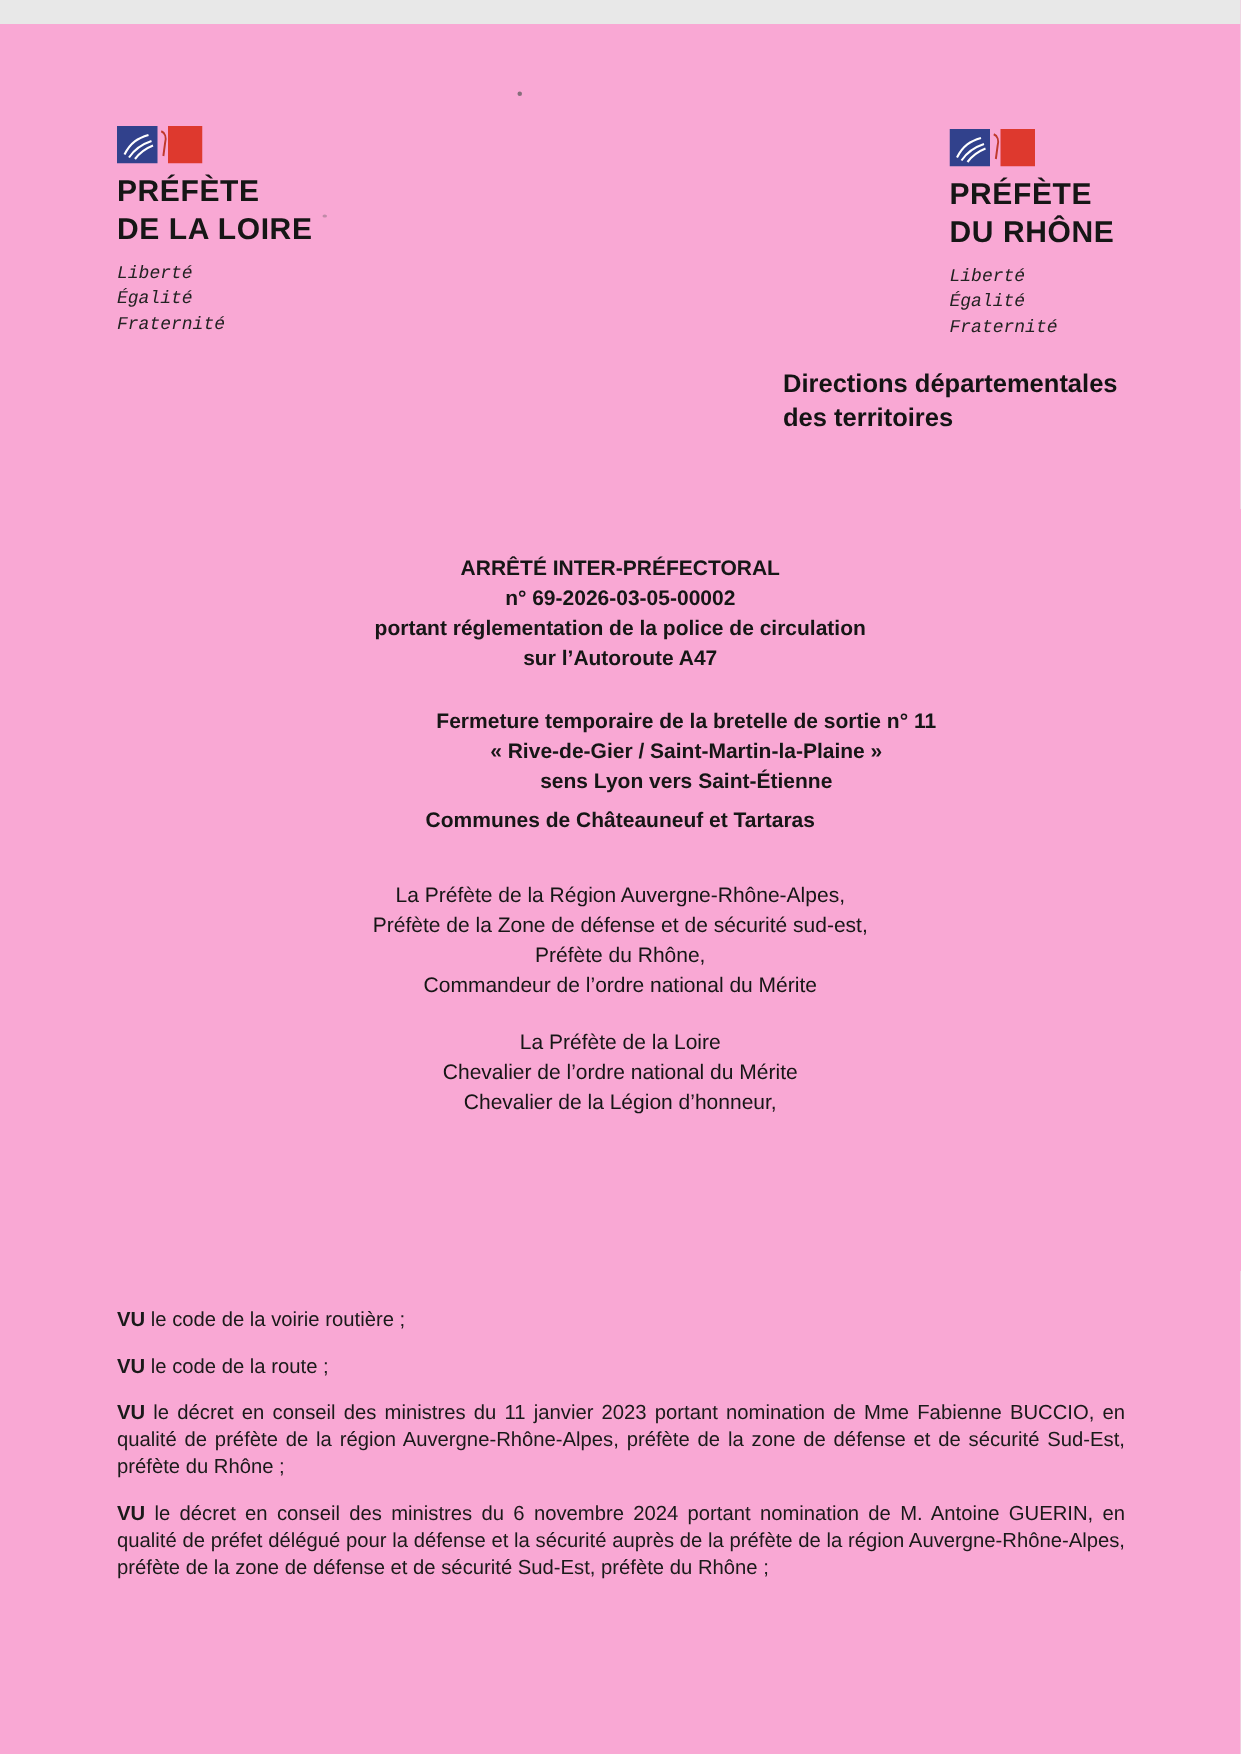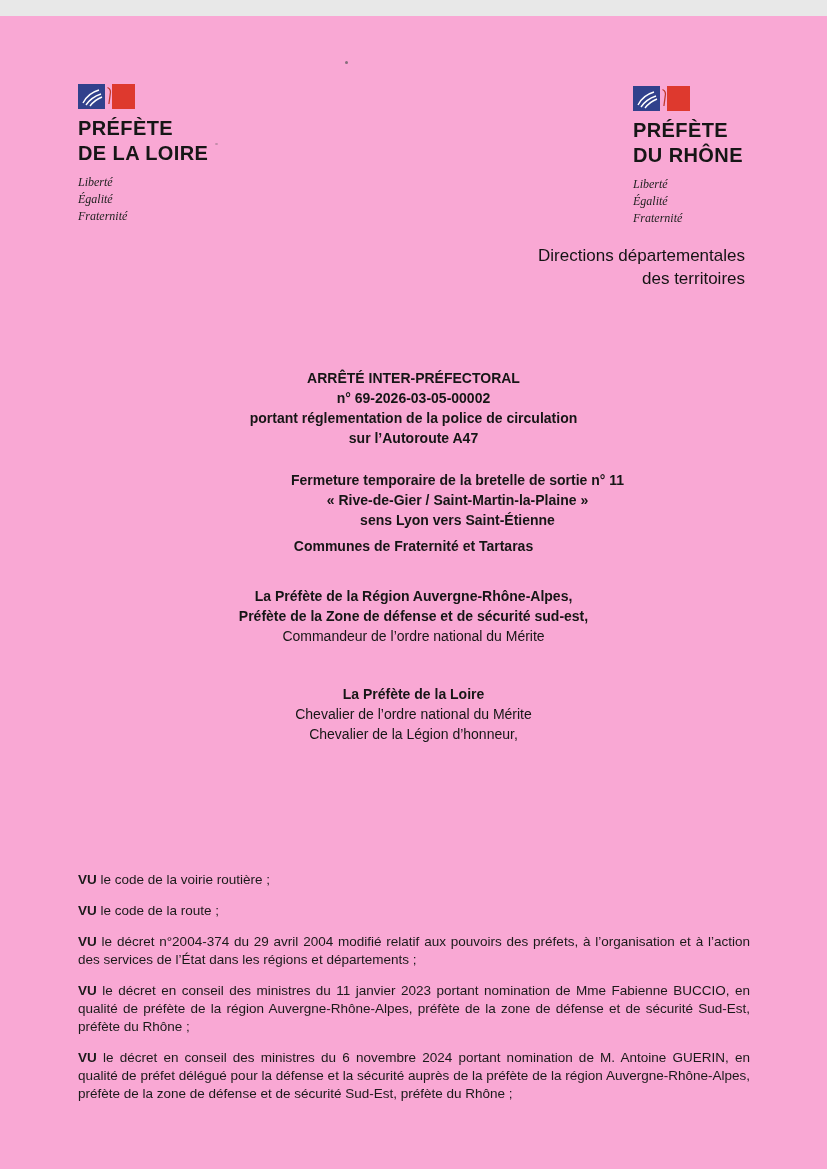--- a/index.html
+++ b/index.html
@@ -18,37 +18,36 @@
   .logo-right{left:633px;top:70px;}
   .flag{display:block;width:57px;height:25px;}
   .logo-name{
     margin-top:7px;
     font-weight:bold;
     font-size:20px;line-height:25px;
     letter-spacing:.4px;color:#161616;
   }
   .motto{
     margin-top:8px;
-    font-family:Liberation Serif, serif;
+    font-family:Liberation Mono, monospace;
     font-style:italic;
     font-size:12px;line-height:17px;color:#222;
   }
   
   .service{
     position:absolute;top:228px;right:82px;
-    text-align:right;
-    font-weight:normal;font-size:17px;line-height:23px;color:#141414;
+    font-weight:bold;font-size:17px;line-height:23px;color:#141414;
   }
   
   .cblock{
     position:absolute;left:0;width:827px;
     text-align:center;
     font-size:14px;line-height:20px;color:#161616;
   }
-  .cblock .b{font-weight:bold;}
+  .cblock .b{font-weight:normal;}
   .title-block{top:352px;font-weight:bold;}
   .subject-block{top:454px;font-weight:bold;padding-left:44px;}
   .communes{top:520px;font-weight:bold;}
   .authority-rhone{top:570px;}
   .authority-loire{top:668px;}
   
   .vu-section{
     position:absolute;left:78px;top:855px;width:672px;
     font-size:13.5px;line-height:18px;color:#1a1a1a;
   }
@@ -114,35 +113,35 @@
     <div>portant réglementation de la police de circulation</div>
     <div>sur l’Autoroute A47</div>
   </div>
 
   <div class="cblock subject-block">
     <div>Fermeture temporaire de la bretelle de sortie n° 11</div>
     <div>« Rive-de-Gier / Saint-Martin-la-Plaine »</div>
     <div>sens Lyon vers Saint-Étienne</div>
   </div>
 
-  <div class="cblock communes">Communes de Fraternité et Tartaras</div>
+  <div class="cblock communes">Communes de Châteauneuf et Tartaras</div>
 
   <div class="cblock authority-rhone">
     <div class="b">La Préfète de la Région Auvergne-Rhône-Alpes,</div>
     <div class="b">Préfète de la Zone de défense et de sécurité sud-est,</div>
+    <div class="b">Préfète du Rhône,</div>
     <div>Commandeur de l’ordre national du Mérite</div>
   </div>
 
   <div class="cblock authority-loire">
     <div class="b">La Préfète de la Loire</div>
     <div>Chevalier de l’ordre national du Mérite</div>
     <div>Chevalier de la Légion d’honneur,</div>
   </div>
 
   <div class="vu-section">
     <p class="vu-par"><span class="vu-prefix">VU</span><span> le code de la voirie routière ;</span></p>
     <p class="vu-par"><span class="vu-prefix">VU</span><span> le code de la route ;</span></p>
-    <p class="vu-par"><span class="vu-prefix">VU</span><span> le décret n°2004-374 du 29 avril 2004 modifié relatif aux pouvoirs des préfets, à l’organisation et à l’action des services de l’État dans les régions et départements ;</span></p>
     <p class="vu-par"><span class="vu-prefix">VU</span><span> le décret en conseil des ministres du 11 janvier 2023 portant nomination de Mme Fabienne BUCCIO, en qualité de préfète de la région Auvergne-Rhône-Alpes, préfète de la zone de défense et de sécurité Sud-Est, préfète du Rhône ;</span></p>
     <p class="vu-par"><span class="vu-prefix">VU</span><span> le décret en conseil des ministres du 6 novembre 2024 portant nomination de M. Antoine GUERIN, en qualité de préfet délégué pour la défense et la sécurité auprès de la préfète de la région Auvergne-Rhône-Alpes, préfète de la zone de défense et de sécurité Sud-Est, préfète du Rhône ;</span></p>
   </div>
 
 </div>
 
 </body></html>

